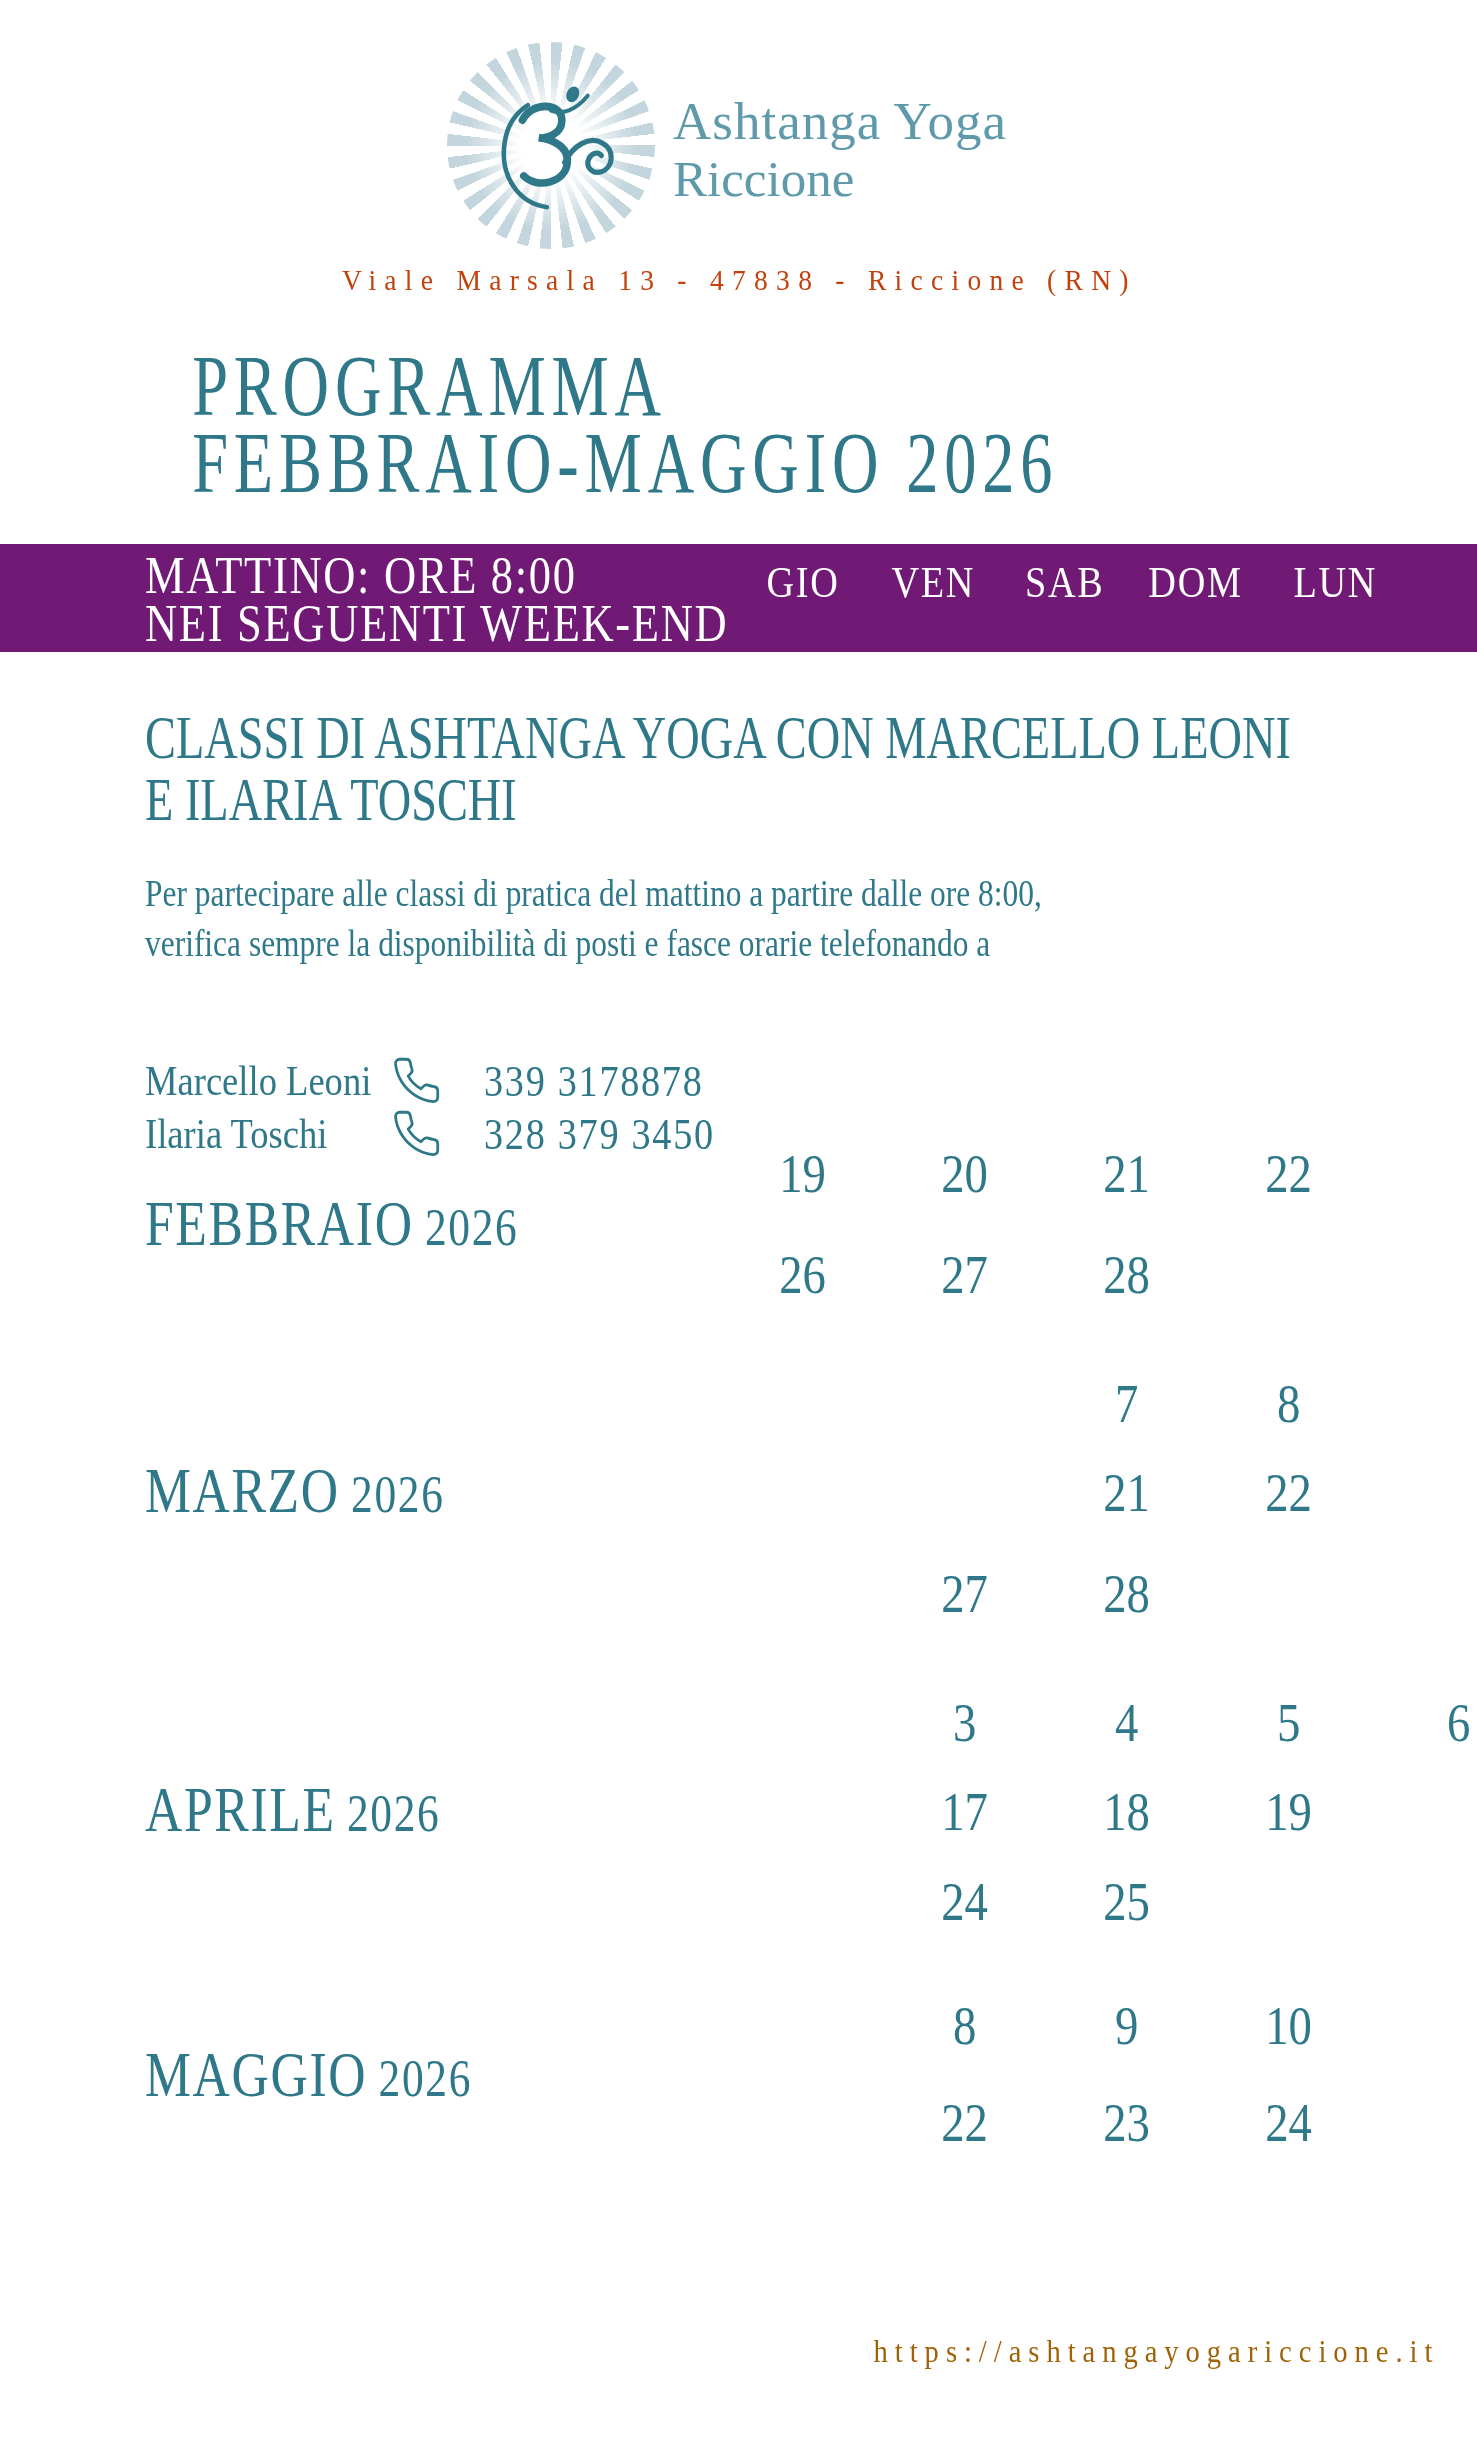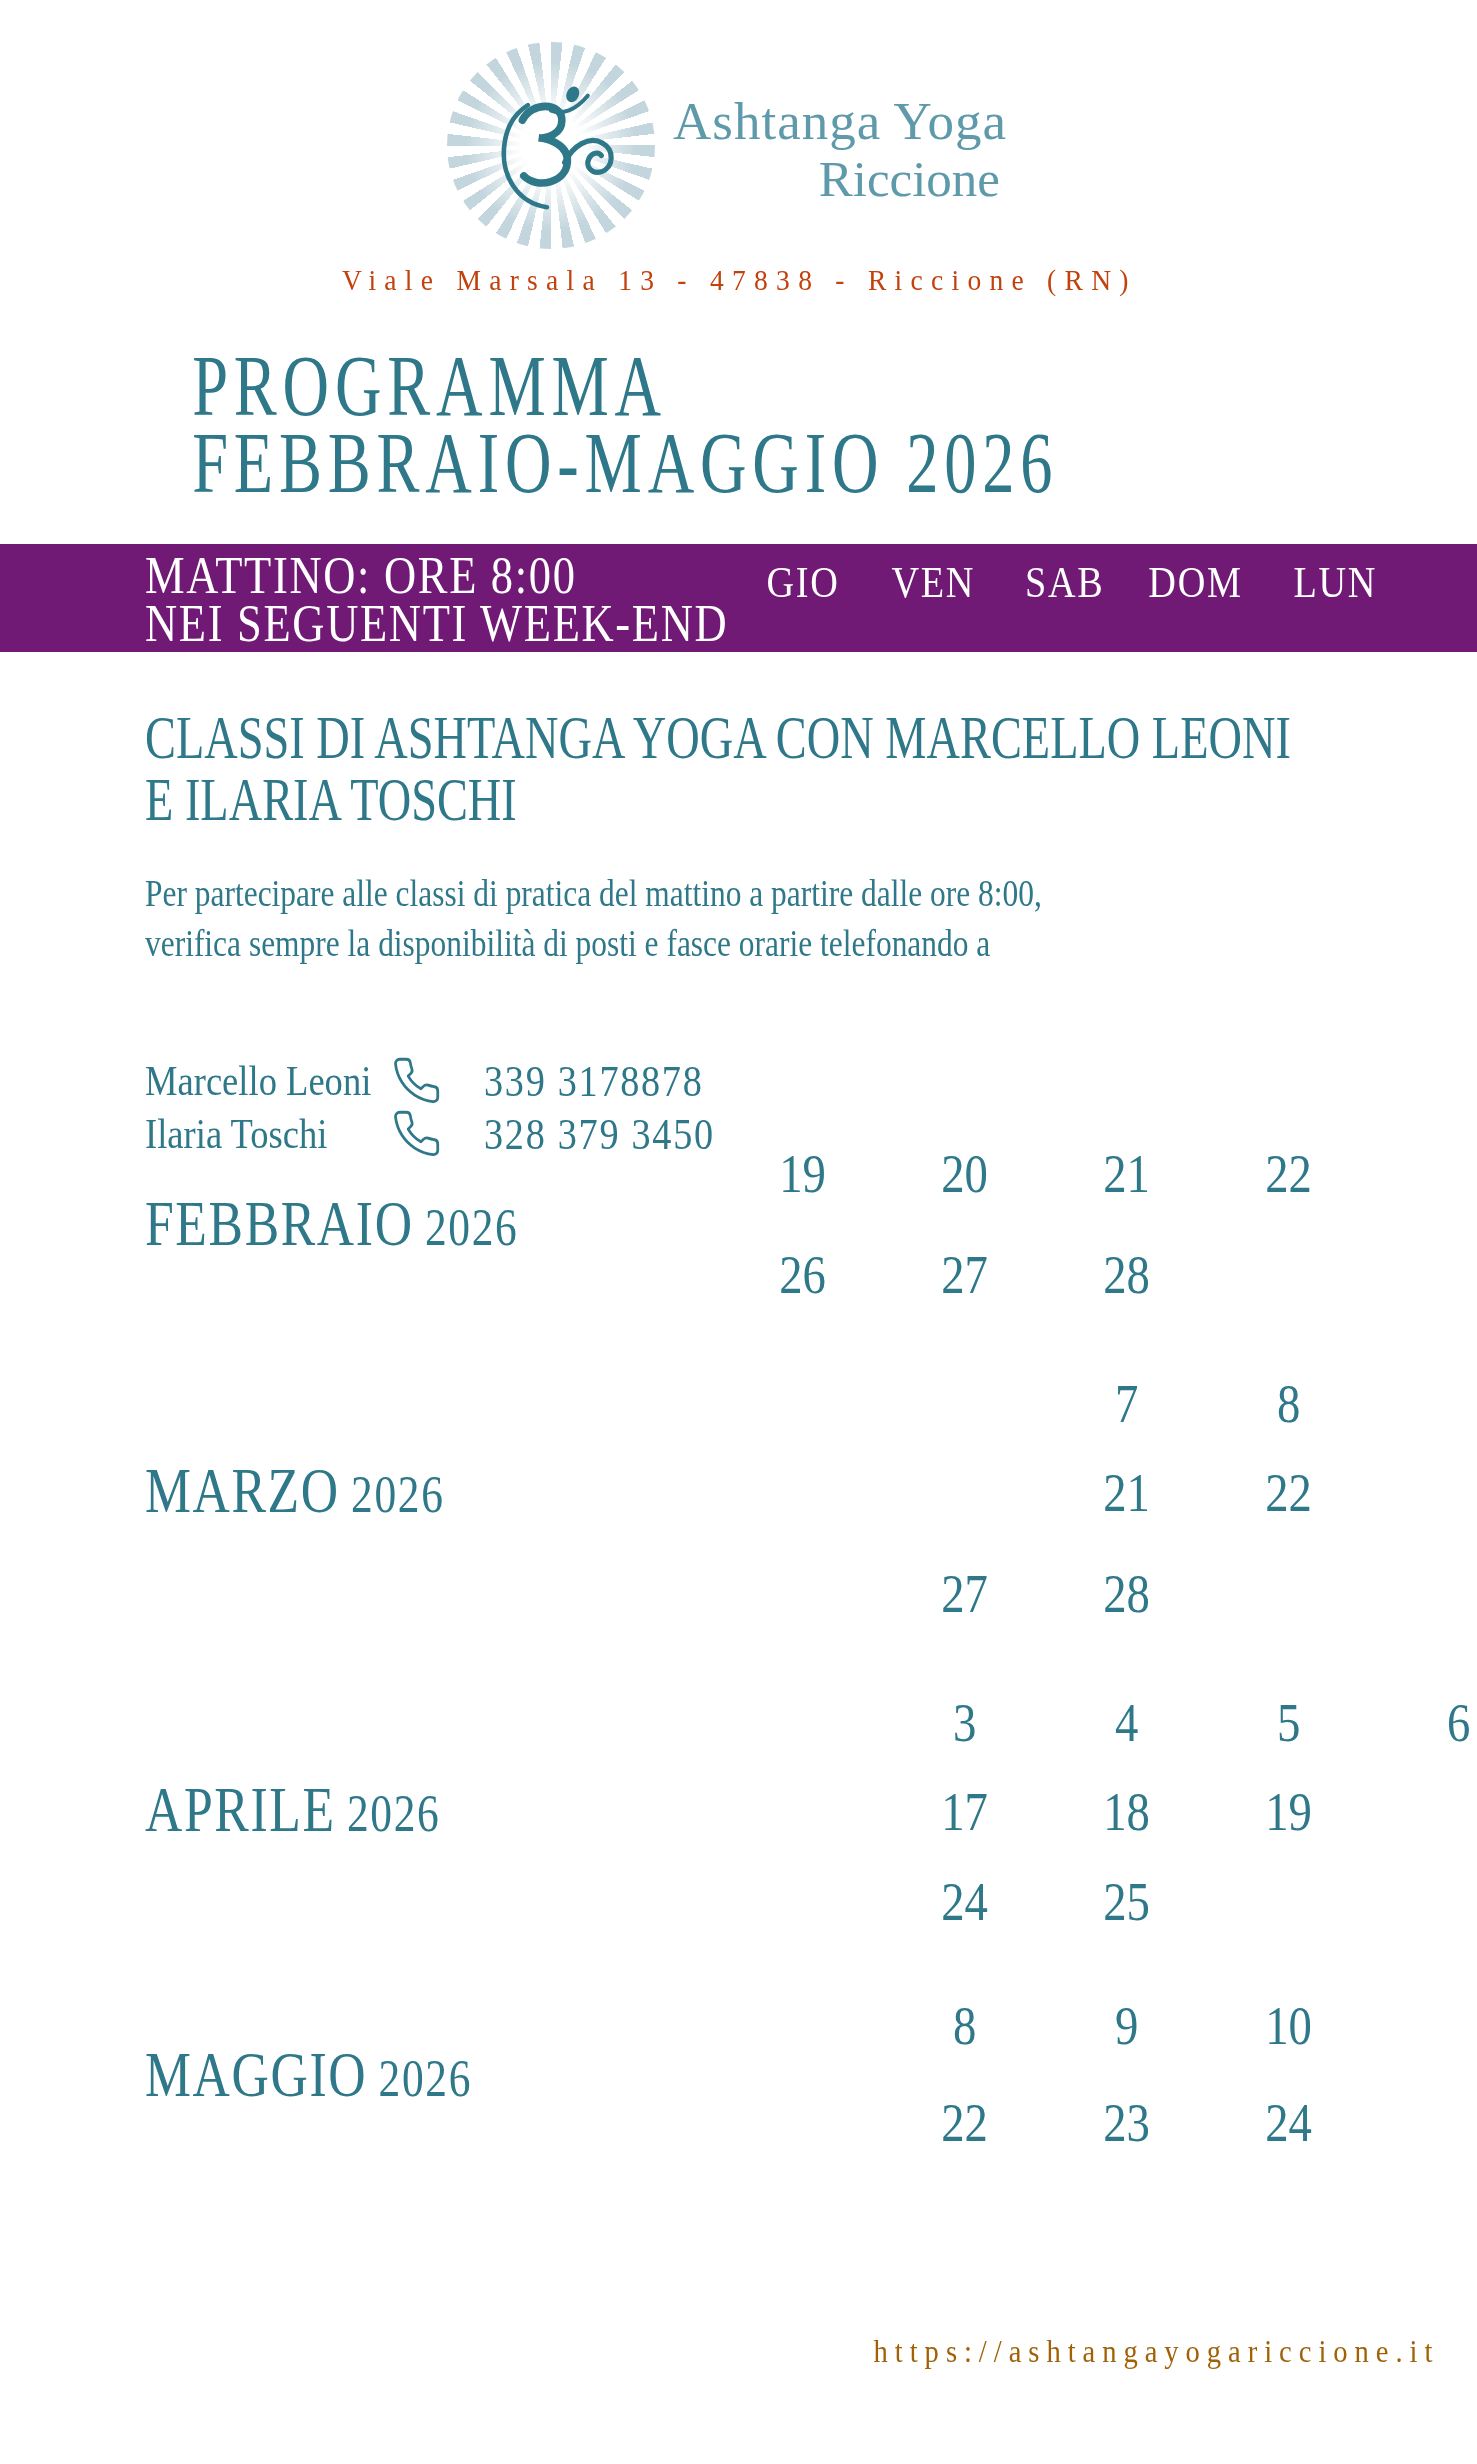--- a/index.html
+++ b/index.html
@@ -14,21 +14,21 @@
     position:absolute; left:447px; top:42px; width:208px; height:207px;
     border-radius:50%;
     background:
       radial-gradient(circle at 50% 50%, #ffffff 0%, #ffffff 20%, rgba(255,255,255,0) 58%),
       repeating-conic-gradient(#c3d6dd 0deg 6.4deg, #ffffff 6.4deg 12.857deg);
   }
   .om-svg { position:absolute; left:50%; top:50%; width:136px; height:136px; transform:translate(-50%,-50%); }
 
   .brand-text { position:absolute; left:673px; top:91px; width:327px; }
   .brand-line1 { font-size:53px; line-height:61px; color:#5f9aab; letter-spacing:1px; white-space:nowrap; }
-  .brand-line2 { font-size:51px; line-height:55px; color:#5f9aab; text-align:right; }
+  .brand-line2 { font-size:51px; line-height:55px; color:#5f9aab; }
 
   .address {
     position:absolute; left:0; top:264px; width:100%; text-align:center;
     font-size:29.6px; letter-spacing:8.9px; color:#c2410c;
   }
   .address span { display:inline-block; transform:scaleX(0.93); transform-origin:center; white-space:nowrap; }
 
   
   .title { position:absolute; left:0; top:347px; width:100%; }
   .title-line { font-size:87px; line-height:77px; letter-spacing:7.9px; transform:scaleX(0.74); transform-origin:center; white-space:nowrap; }

